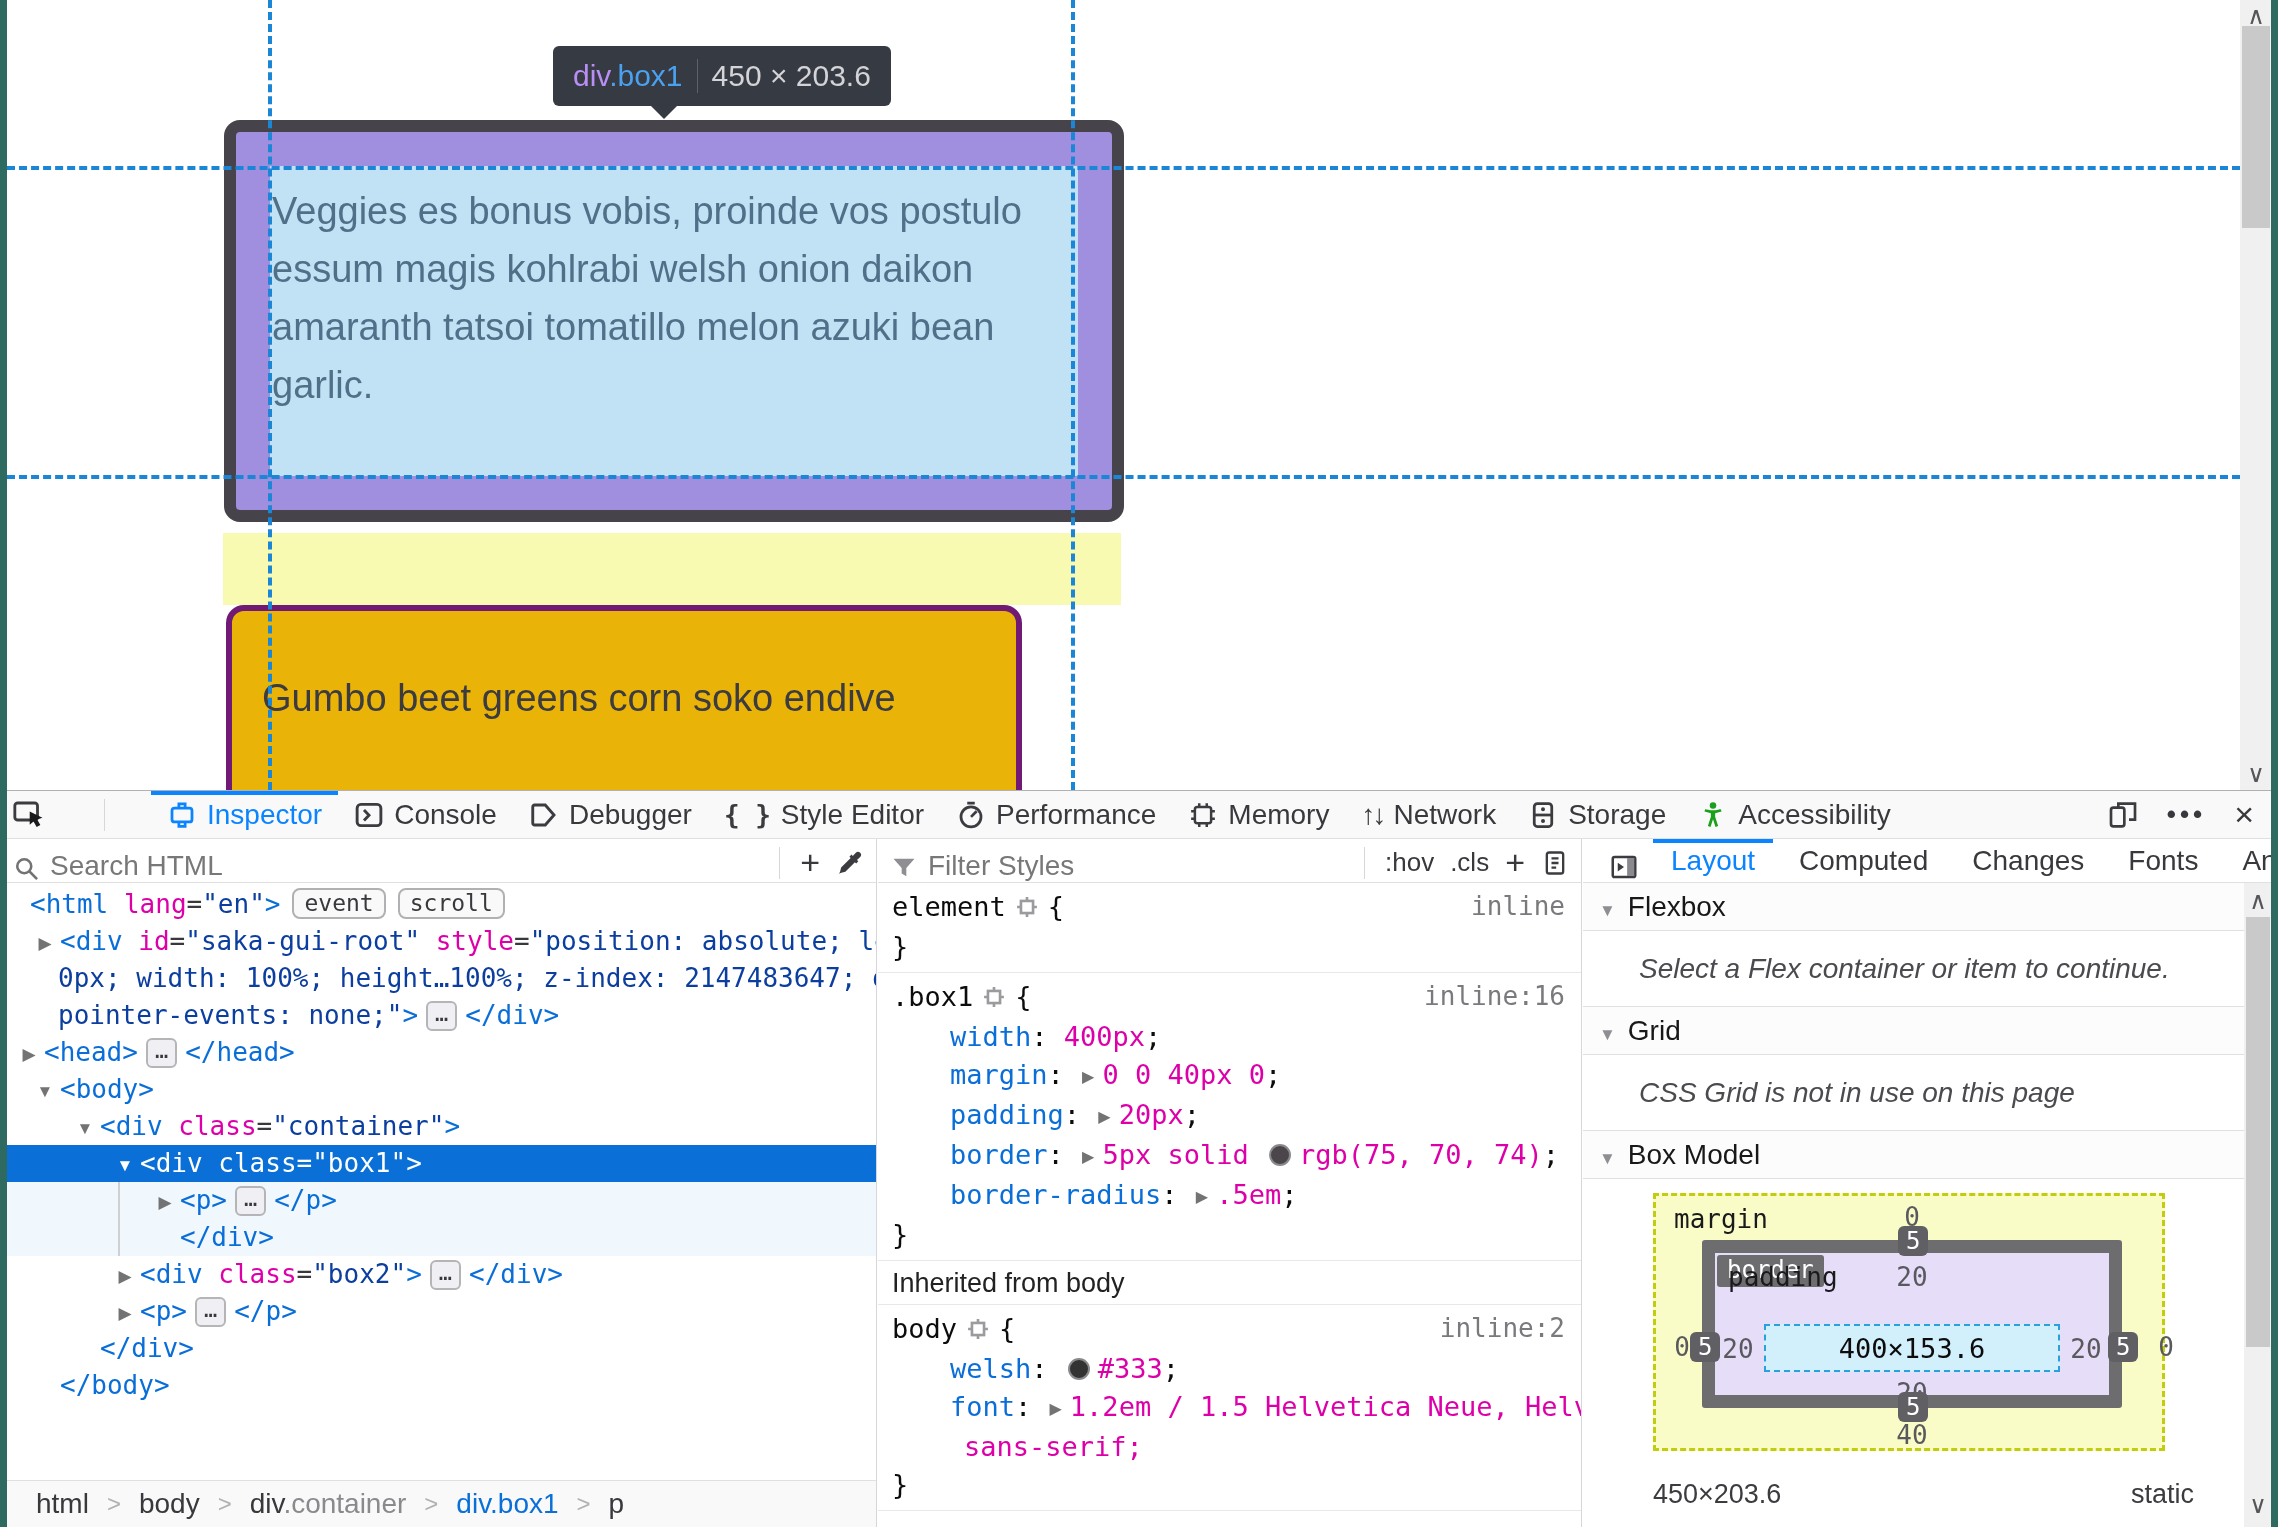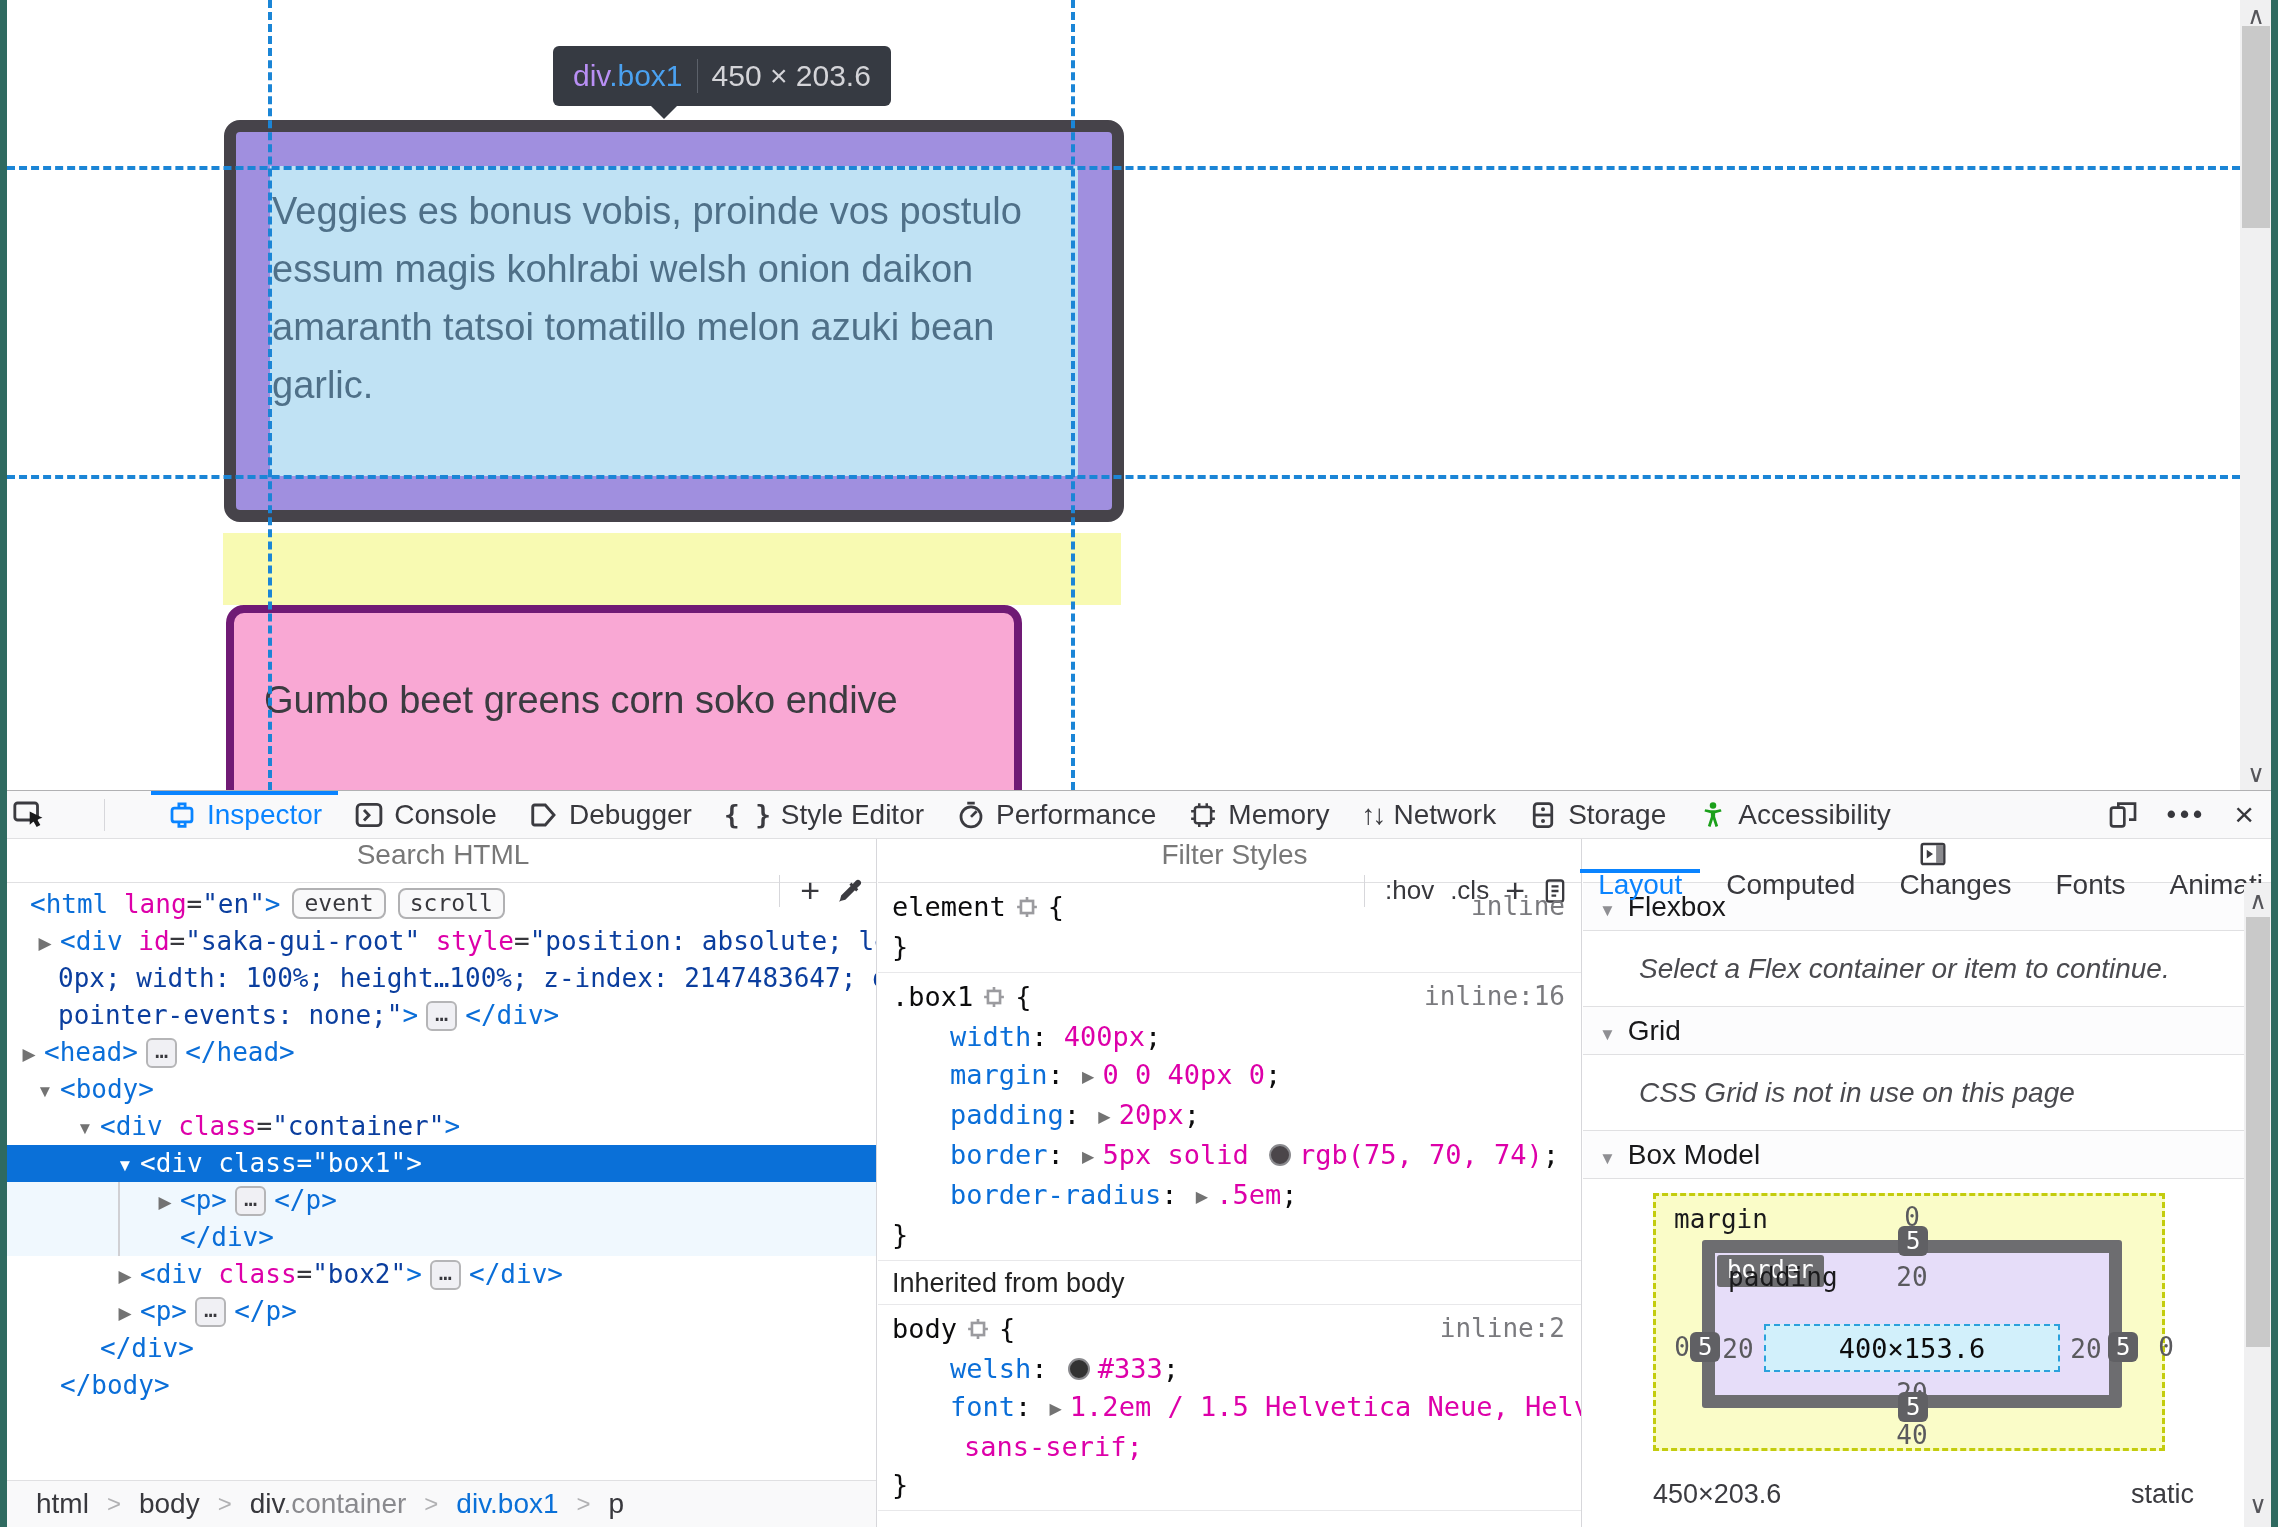--- a/index.html
+++ b/index.html
@@ -17,21 +17,21 @@
   .hguide { position:absolute; left:7px; width:2233px; height:0; border-top:4px dashed #1b85d6; z-index:30; }
 
   #box1-overlay { position:absolute; left:224px; top:120px; width:900px; height:402px;
                   border:12px solid #46434a; border-radius:16px; background:#a violet; background:#a08fdf; z-index:10; }
   #box1-content { position:absolute; left:34px; top:34px; right:34px; bottom:34px; background:#c0e2f4; }
   #box1-content p { padding:16px 4px 0 2px; font-size:38px; line-height:58px; color:#4f7088; }
 
   #margin-strip { position:absolute; left:223px; top:533px; width:898px; height:72px; background:#f8fab2; z-index:5; }
 
   #box2 { position:absolute; left:226px; top:605px; width:796px; height:260px;
-          border:8px solid #701a75; border-radius:18px; background:#f9a8d4; z-index:6; }
+          border:6px solid #701a75; border-radius:18px; background:#eab308; z-index:6; }
   #box2 p { margin:66px 0 0 30px; font-size:38px; color:#3b3b40; }
 
   
   #infobar { position:absolute; left:553px; top:46px; height:60px; background:#363a42; border-radius:6px;
              display:flex; align-items:center; padding:0 20px; gap:14px; z-index:40; font-size:30px; }
   #infobar .tagname { color:#b98ff5; } #infobar .clsname { color:#4aa1f0; }
   #infobar .dims { color:#d4d4d8; }
   #infobar .vdiv { width:1px; height:34px; background:#5c616a; }
   #infobar-caret { position:absolute; left:649px; top:104px; width:0; height:0; z-index:40;
                    border:15px solid transparent; border-top-color:#363a42; border-bottom:none; }
@@ -57,22 +57,22 @@
   #tb-right { margin-left:auto; display:flex; align-items:center; gap:8px; padding-right:14px; }
   .tb-iconbtn { padding:0 10px; display:flex; align-items:center; height:40px; color:#38383d; }
   .dots { letter-spacing:4px; font-size:26px; font-weight:bold; }
   .closex { font-size:34px; }
 
   .panel { position:absolute; top:48px; bottom:0; background:#fff; }
   #markup-panel { left:0; width:877px; border-right:1px solid #d7d7db; }
   #rules-panel  { left:878px; width:704px; border-right:1px solid #d7d7db; }
   #layout-panel { left:1583px; right:0; }
 
-  .row2 { position:relative; height:44px; border-bottom:1px solid #e0e0e2; display:flex; align-items:center;
-          padding:0 12px; font-size:28px; color:#38383d; background:#fff;flex-direction:column; }
+  .row2 { position:relative; height:44px; border-bottom:1px solid #e0e0e2; display:flex; align-items:flex-end;
+          padding:0 12px; font-size:28px; color:#38383d; background:#fff; }
   .placeholder { color:#787878; margin-left:10px; }
   .row2-right { margin-left:auto; display:flex; align-items:center; gap:16px; }
   .plusbtn { font-size:34px; font-weight:300; color:#38383d; }
 
   
   #tree { position:absolute; left:0; top:44px; right:0; bottom:47px; overflow:hidden;
           font-family:"DejaVu Sans Mono", monospace; font-size:26px; color:#38383d; padding-top:3px; }
   .trow { position:relative; height:37px; line-height:37px; white-space:nowrap; }
   .trow .arrow { display:inline-block; width:30px; color:#737373; font-size:17px; font-family:"Liberation Sans",sans-serif; text-align:center; vertical-align:1px;}
   .trow .spacer { display:inline-block; width:30px; }

